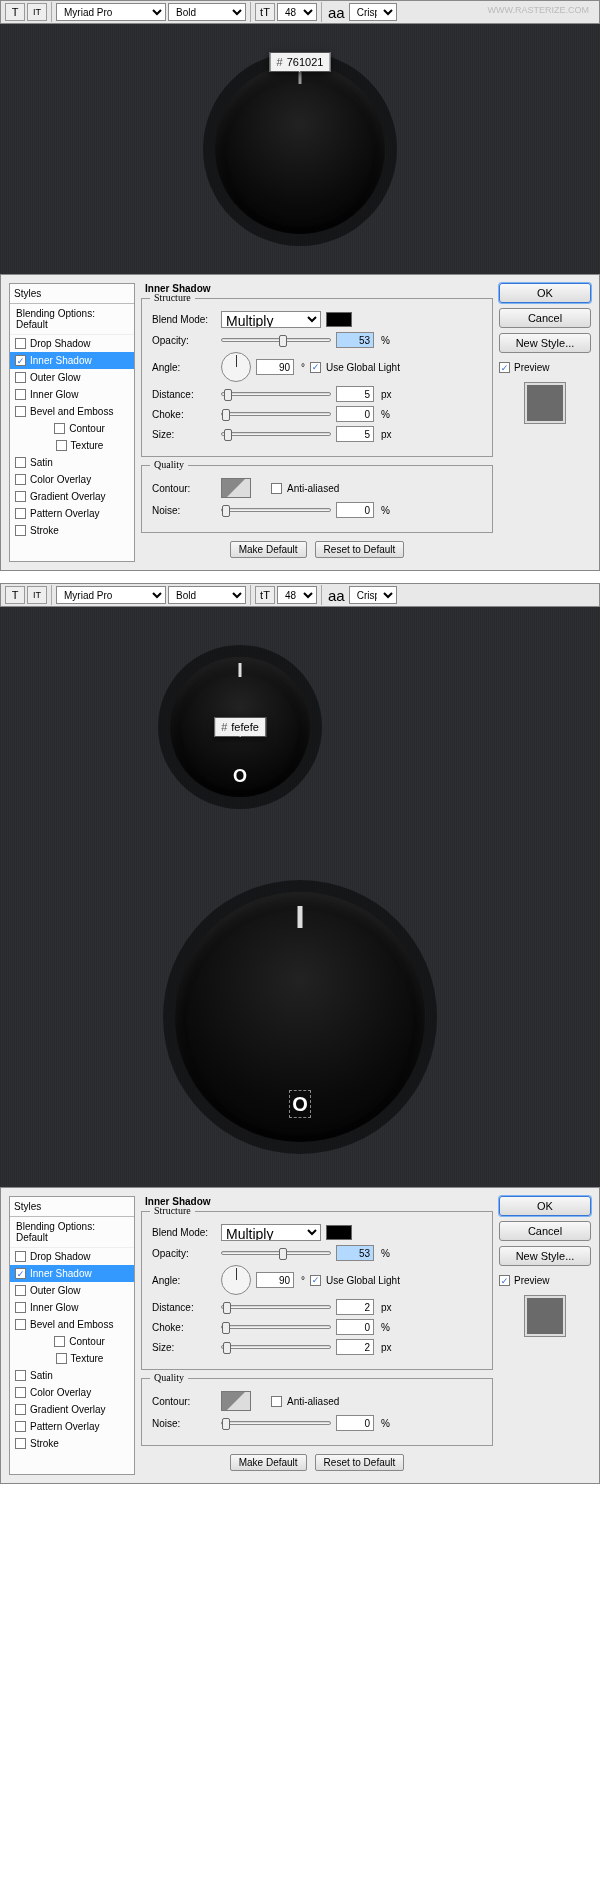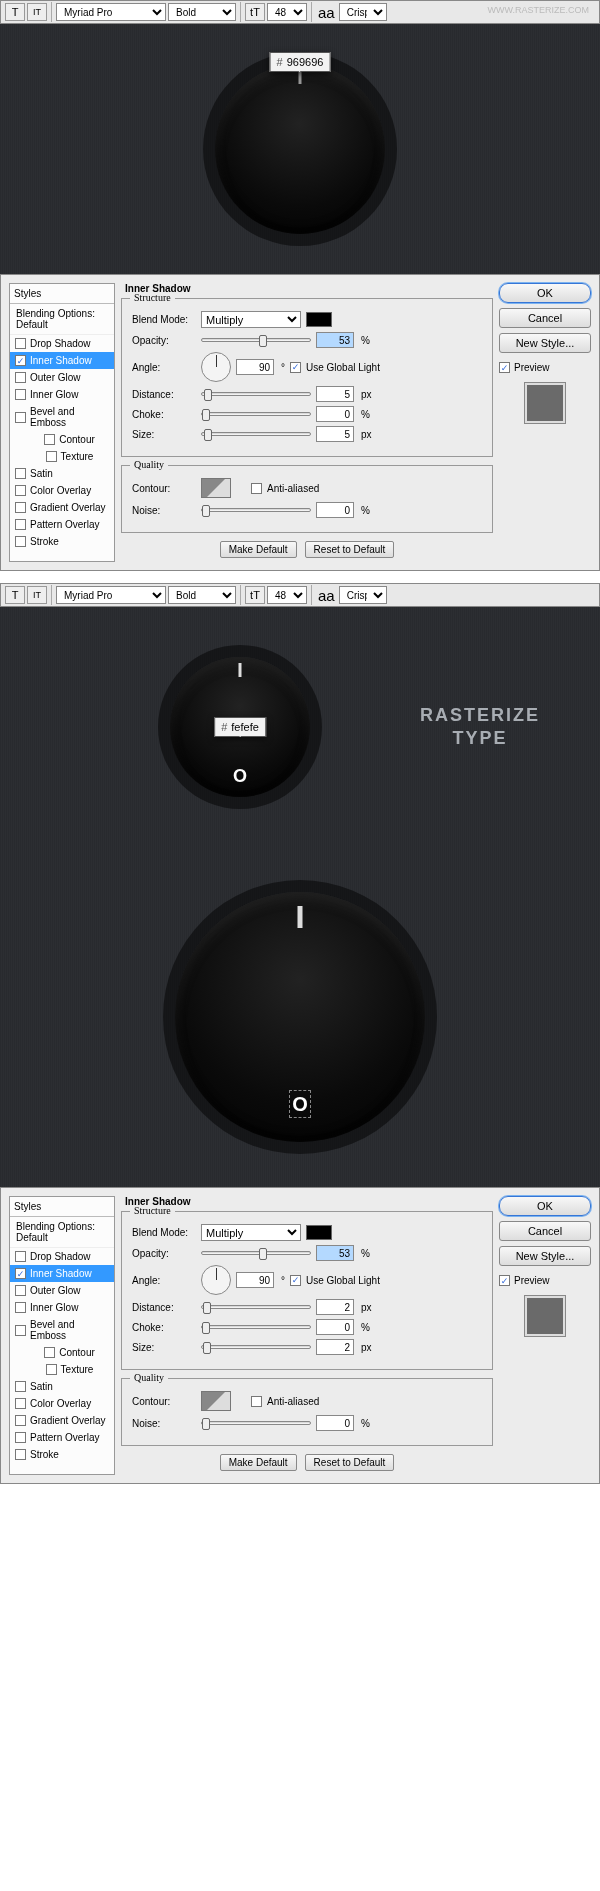--- a/index.html
+++ b/index.html
@@ -6,21 +6,21 @@
 body { background: #fff; width: 600px; }
 
 .watermark { position:absolute; top:4px; right:10px; font-size:9px; color:#bbb; }
 
 
 .type-toolbar { position:relative; background:#e8e8e8; border:1px solid #888; height:24px; display:flex; align-items:center; padding:0 4px; gap:2px; }
 .tb-icon { width:20px; height:18px; border:1px solid #999; background:#eee; display:flex; align-items:center; justify-content:center; font-size:11px; }
 .tb-sep { width:1px; height:20px; background:#aaa; margin:0 2px; }
 .tb-drop { height:18px; border:1px solid #888; background:#fff; font-size:10px; padding:0 3px; }
 .font-drop { width:110px; }
-.weight-drop { width:68px; }
+.weight-drop { width:78px; }
 .size-drop { width:40px; }
 .aa-drop { width:48px; }
 .size-label { font-size:15px; padding:0 2px; }
 
 
 .canvas { background:#2a2c30; background-image:repeating-linear-gradient(90deg,#282a2e 0 1px,#2c2e32 1px 2px); position:relative; display:flex; align-items:center; justify-content:center; }
 .canvas1 { height:250px; }
 .canvas2 { height:240px; }
 .canvas3 { height:340px; }
 
@@ -36,50 +36,50 @@
 .color-tip { position:absolute; background:#f2f2f2; border:1px solid #555; padding:3px 6px; font-size:11px; display:flex; gap:4px; align-items:center; box-shadow:0 2px 6px rgba(0,0,0,0.6); }
 .color-tip .hash { color:#555; }
 .color-tip:after { content:''; position:absolute; bottom:-6px; left:50%; transform:translateX(-50%); border:5px solid transparent; border-top-color:#f2f2f2; }
 .tip1 { top:28px; left:50%; transform:translateX(-50%); }
 .tip2 { top:50%; left:50%; transform:translate(-50%,-50%); }
 
 .rasterize { position:absolute; right:60px; top:50%; transform:translateY(-50%); color:#a8adb3; font-size:18px; font-weight:bold; letter-spacing:2px; font-family:"Times New Roman",serif; text-align:center; line-height:1.3; }
 
 
 .dialog { background:#ececec; border:1px solid #888; display:flex; padding:8px; gap:6px; position:relative; }
-.styles-panel { width:106px; border:1px solid #999; background:#fcfcfc; font-size:10px; }
+.styles-panel { width:126px; border:1px solid #999; background:#fcfcfc; font-size:10px; }
 .styles-header { border-bottom:1px solid #bbb; padding:4px; }
 .blending-opt { padding:4px 6px; border-bottom:1px solid #eee; }
 .style-row { display:flex; align-items:center; padding:3px 5px; gap:4px; cursor:pointer; }
 .style-row.selected { background:#3399ff; color:#fff; }
 .style-row.indent { padding-left:20px;justify-content:center; }
 .cb { width:11px; height:11px; border:1px solid #777; background:#fff; display:inline-flex; align-items:center; justify-content:center; font-size:9px; color:#3168d8; flex-shrink:0; }
 
 .main-panel { flex:1; font-size:10px; }
 .panel-title { font-weight:bold; margin-bottom:4px; padding-left:4px; }
 .fieldset { border:1px solid #999; padding:8px 10px 10px; margin-bottom:8px; position:relative; }
 .legend { position:absolute; top:-7px; left:8px; background:#ececec; padding:0 4px; font-size:10px;font-family:Liberation Serif, serif; }
 .row { display:flex; align-items:center; margin:4px 0; gap:5px; }
 .lbl { width:64px; text-align:left; }
-.blend-select { width:100px; height:17px; border:1px solid #888; font-size:11px; background:#fff; }
+.blend-select { width:100px; height:17px; border:1px solid #888; font-size:14px; background:#fff; }
 .color-sw { width:26px; height:15px; background:#000; border:1px solid #666; }
 .slider { height:4px; border:1px solid #888; background:linear-gradient(#ccc,#fff); position:relative; border-radius:2px; }
 .slider-w { width:110px; }
 .thumb { position:absolute; top:-4px; width:8px; height:12px; background:#eee; border:1px solid #666; border-radius:2px; }
 .num-input { width:38px; height:16px; border:1px solid #888; font-size:10px; text-align:right; padding-right:3px; background:#fff; }
 .num-input.hl { background:#b4d9ff; }
 .unit { margin-left:2px; }
 .angle-dial { width:30px; height:30px; border:1px solid #888; border-radius:50%; background:#f4f4f4; position:relative; }
 .angle-dial:after { content:''; position:absolute; top:2px; left:50%; width:1px; height:12px; background:#333; }
 .contour-sw { width:30px; height:20px; border:1px solid #777; background:linear-gradient(135deg,#888 49%,#ddd 51%); }
 .btn-sm { padding:2px 8px; font-size:10px; background:linear-gradient(#f8f8f8,#ddd); border:1px solid #888; border-radius:2px; cursor:pointer; }
 
 .right-panel { width:92px; display:flex; flex-direction:column; gap:5px; align-items:stretch; }
 .dlg-btn { padding:3px 4px; font-size:11px; background:linear-gradient(#f8f8f8,#ddd); border:1px solid #888; border-radius:3px; text-align:center; cursor:pointer; }
-.dlg-btn.primary { border-color:#3676d6; box-shadow:0 0 0 1px #7cb3f0;border-radius:9px; }
+.dlg-btn.primary { border-color:#3676d6; box-shadow:0 0 0 1px #7cb3f0; }
 .preview-row { display:flex; align-items:center; gap:4px; font-size:10px; margin-top:4px; }
 .preview-sw { width:42px; height:42px; background:#6a6a6a; border:1px solid #888; margin:4px auto; box-shadow:inset 0 0 0 2px #ddd; }
 </style>
 </head>
 <body>
 
 <div class="type-toolbar">
   <span class="watermark">WWW.RASTERIZE.COM</span>
   <div class="tb-icon">
       <span>T</span>
@@ -99,21 +99,21 @@
   <span class="size-label">aa</span>
   <select class="tb-drop aa-drop"><option>Crisp</option></select>
 </div>
 
 <div class="canvas canvas1">
   <div class="knob knob1">
     <div class="knob-tick"></div>
   </div>
   <div class="color-tip tip1">
     <span class="hash">#</span>
-    <span>969696</span>
+    <span>761021</span>
   </div>
 </div>
 
 <div class="dialog">
   <div class="styles-panel">
     <div class="styles-header">Styles</div>
     <div class="blending-opt">Blending Options: Default</div>
     <div id="styles-list-1">
         <div class="style-row">
           <span class="cb"></span>
@@ -274,24 +274,20 @@
 
 <div class="canvas canvas2">
   <div class="knob knob2" style="margin-left:-120px">
     <div class="knob-tick" style="background:#ddd"></div>
     <div class="knob-o">O</div>
     <div class="color-tip tip2">
       <span class="hash">#</span>
       <span>fefefe</span>
     </div>
   </div>
-  <div class="rasterize">
-    <div>RASTERIZE</div>
-    <div>TYPE</div>
-  </div>
 </div>
 
 <div class="canvas canvas3">
   <div class="knob knob3">
     <div class="knob-tick knob-tick3"></div>
     <div class="knob-o knob-o-sel">O</div>
   </div>
 </div>
 
 <div class="dialog">

